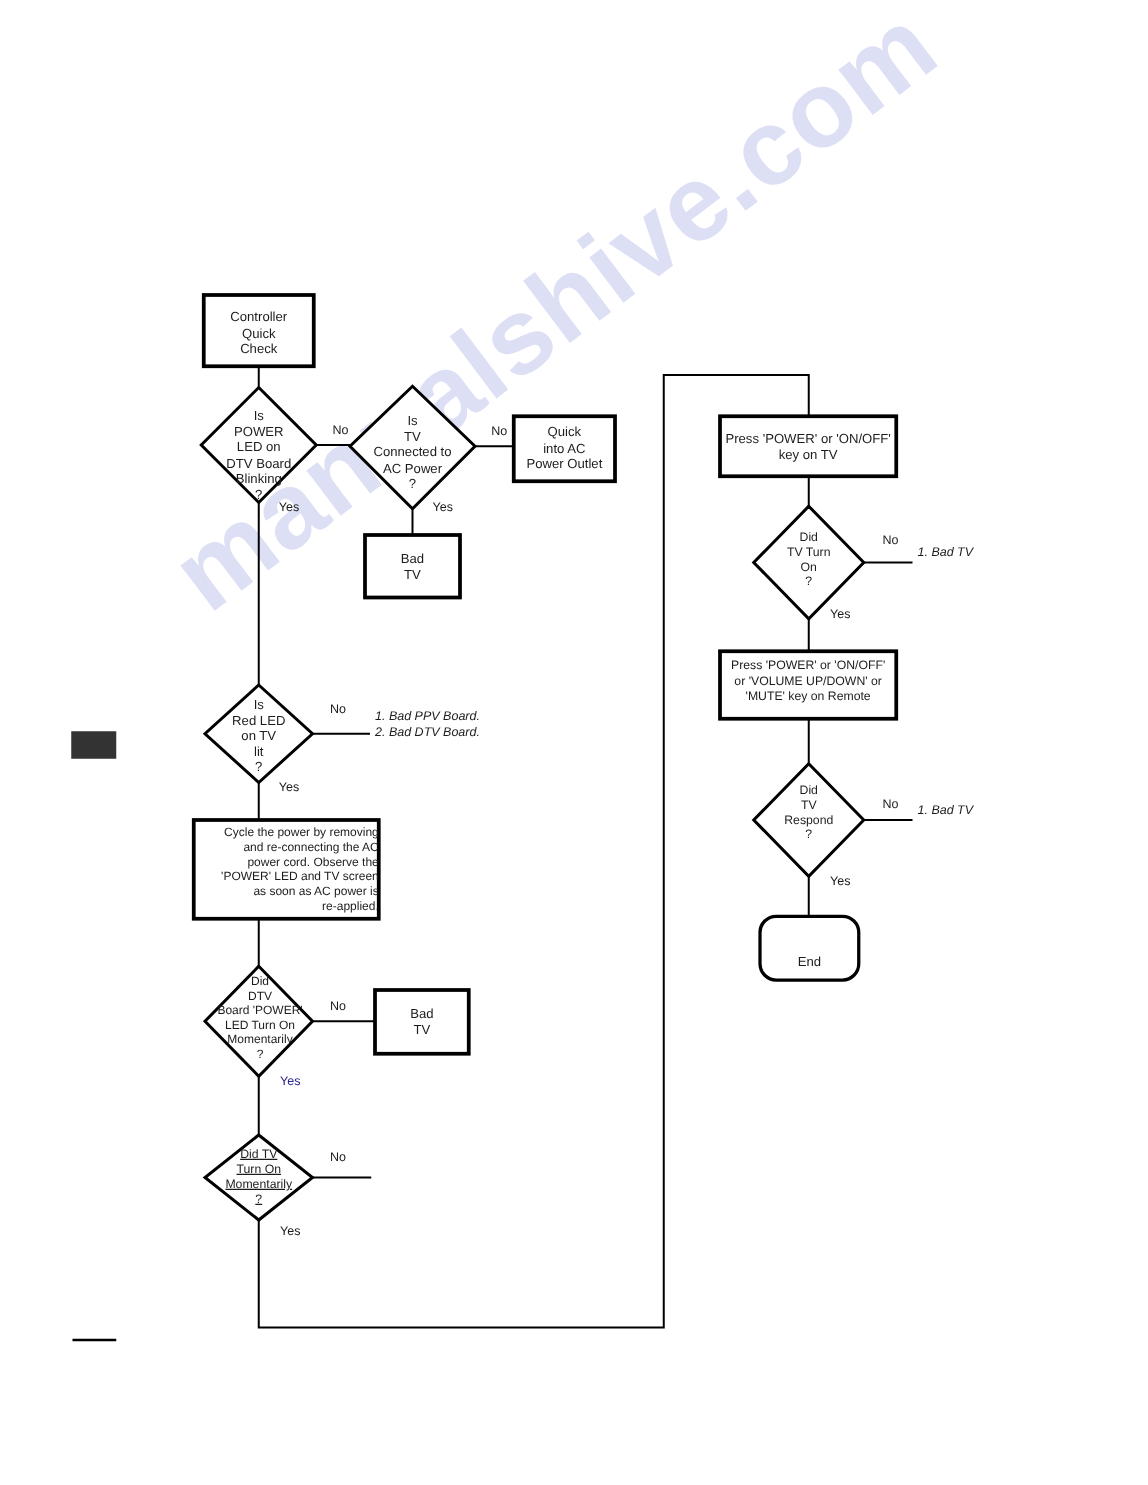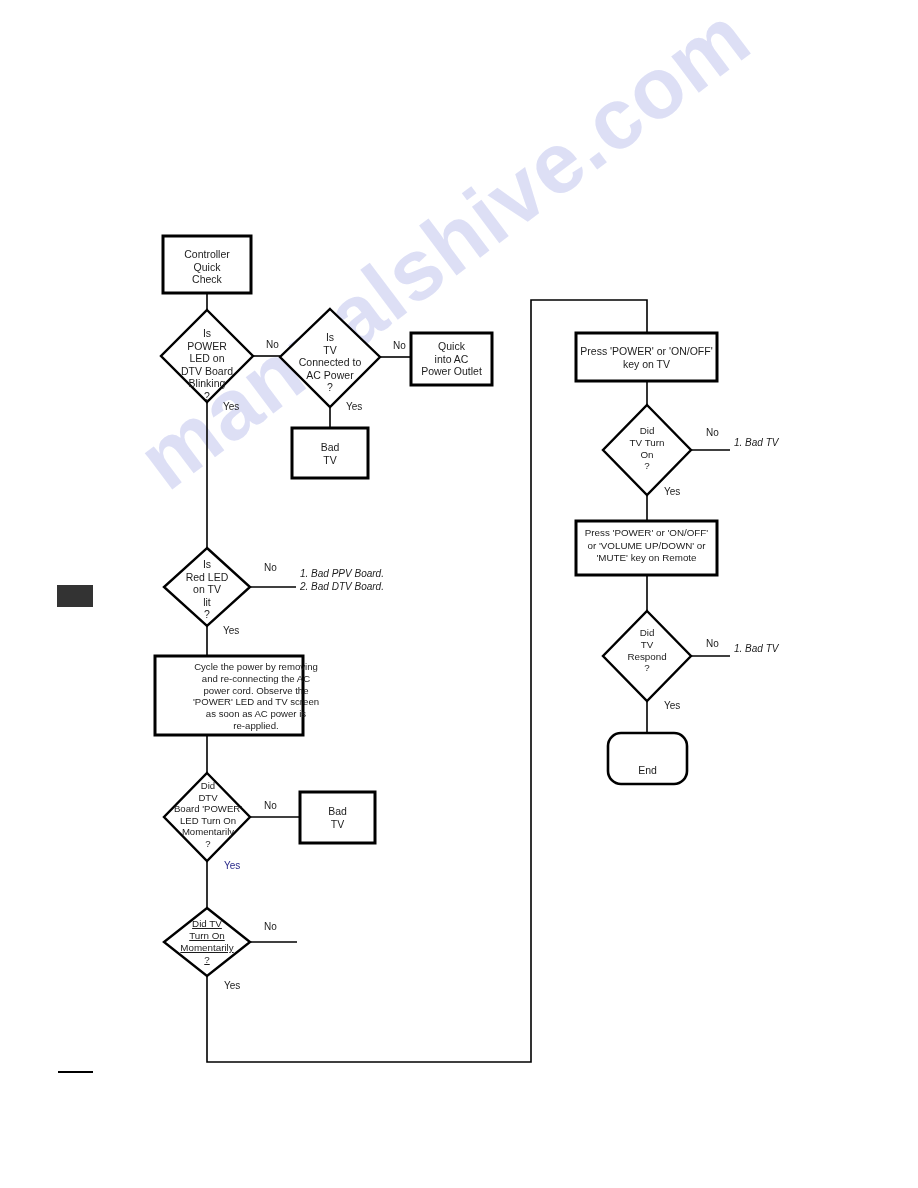--- a/index.html
+++ b/index.html
@@ -41,22 +41,21 @@
   .node-text {
     position: absolute;
     text-align: center;
     font-size: 10.5px;
     line-height: 12.5px;
     color: #1c1c1c;
     white-space: pre-line;
     pointer-events: none;
   }
   .node-text.left {
-    text-align: center;
-    margin-left: 24px;
+    text-align: right;
   }
   .edge-label {
     position: absolute;
     font-size: 10px;
     line-height: 12px;
     color: #1c1c1c;
     white-space: pre-line;
     padding-left: 12px;
   }
   .term-text {

